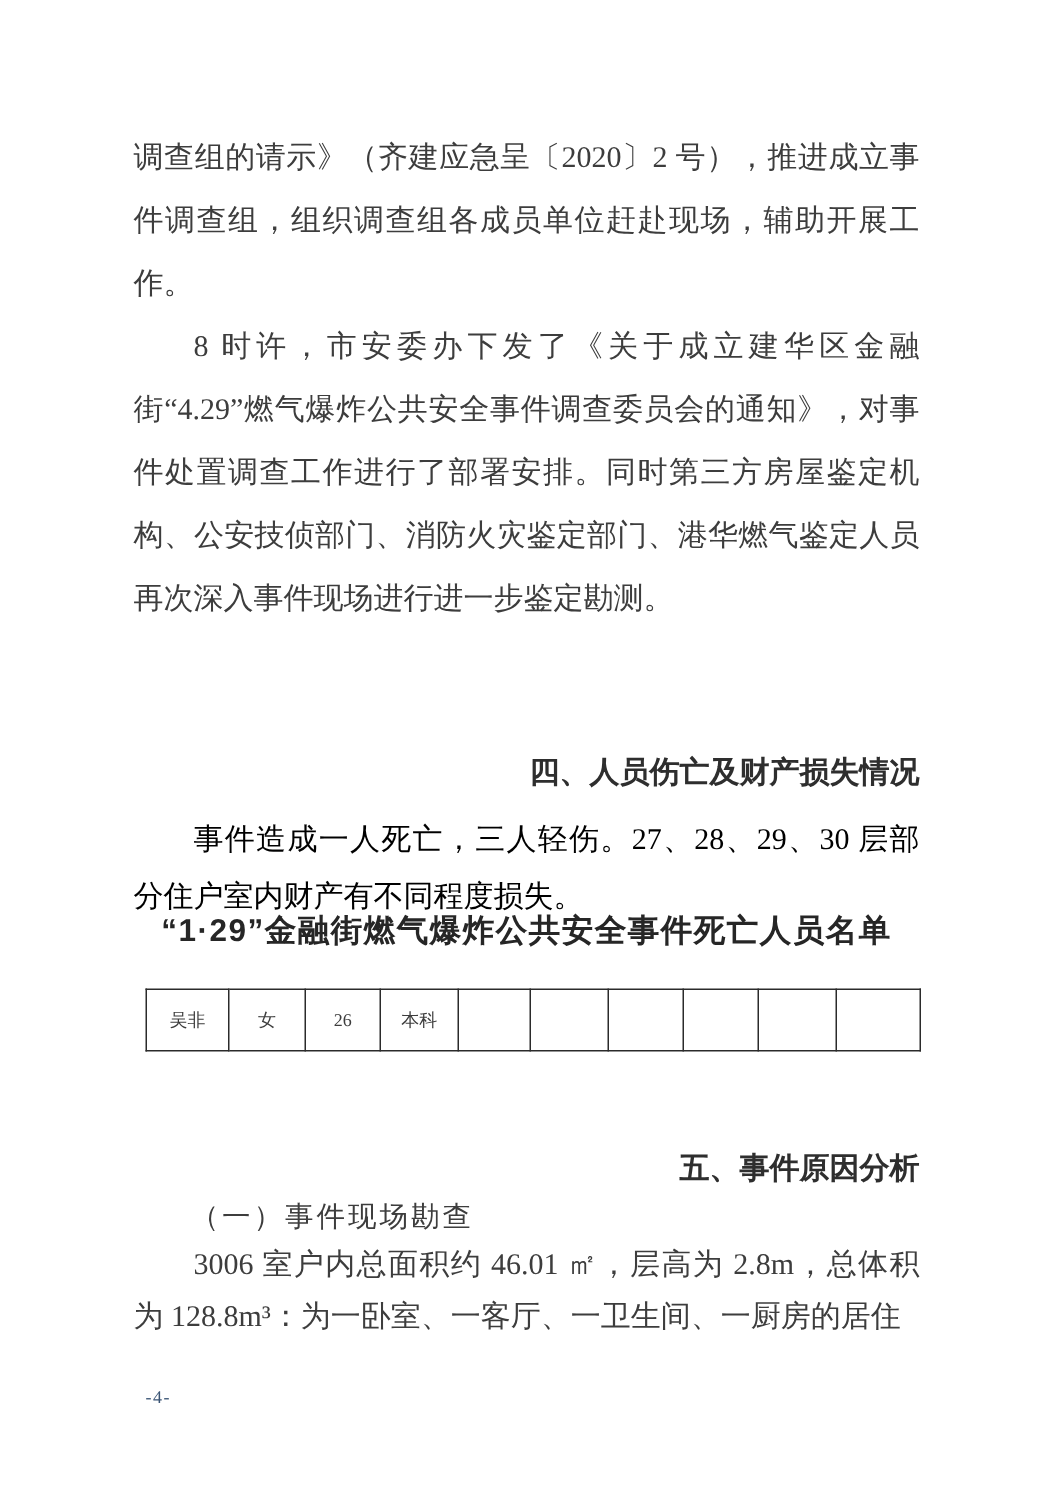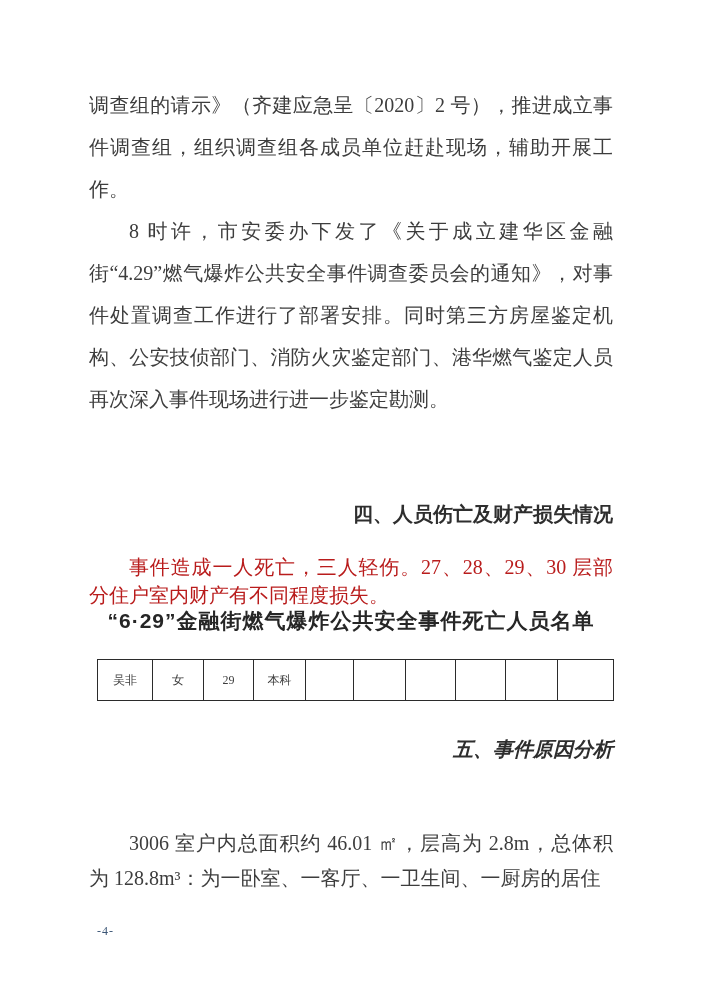--- a/index.html
+++ b/index.html
@@ -27,26 +27,26 @@
   .bodytext p.indent { text-indent: 2em; }
 
   .h-section {
     left: 89px; width: 524px;
     font-family: "Liberation Sans", "DejaVu Sans", sans-serif;
     font-weight: bold; font-size: 20px; color: #2e2e2e;
     padding-left: 2em;
     text-align: right;
   }
   .h4 { top: 501px; }
-  .h5 { top: 736px; font-style: italic; }
+  .h5 { top: 765px; }
 
   .para-casualties {
-    left: 89px; top: 553px; width: 524px;
-    font-size: 20px; line-height: 28px;
-    text-align: justify; text-indent: 2em; color: #b91c1c;
+    left: 89px; top: 541px; width: 524px;
+    font-size: 20px; line-height: 38px;
+    text-align: justify; text-indent: 2em; color: #000000;
   }
 
   .table-title {
     left: 89px; top: 608px; width: 524px;
     text-align: center;
     font-family: "Liberation Sans", "DejaVu Sans", sans-serif;
     font-weight: bold; font-size: 21px; line-height: 26px;
     color: #262626;
     letter-spacing: 1px;
   }
@@ -92,51 +92,52 @@
 
   <div class="block bodytext">
     <p>调查组的请示》（齐建应急呈〔2020〕2 号），推进成立事件调查组，组织调查组各成员单位赶赴现场，辅助开展工作。</p>
     <p class="indent">8 时许，市安委办下发了《关于成立建华区金融街“4.29”燃气爆炸公共安全事件调查委员会的通知》，对事件处置调查工作进行了部署安排。同时第三方房屋鉴定机构、公安技侦部门、消防火灾鉴定部门、港华燃气鉴定人员再次深入事件现场进行进一步鉴定勘测。</p>
   </div>
 
   <div class="block h-section h4">四、人员伤亡及财产损失情况</div>
 
   <div class="block para-casualties">事件造成一人死亡，三人轻伤。27、28、29、30 层部分住户室内财产有不同程度损失。</div>
 
-  <div class="block table-title">“6·29”金融街燃气爆炸公共安全事件死亡人员名单</div>
+  <div class="block table-title">“1·29”金融街燃气爆炸公共安全事件死亡人员名单</div>
 
   <table class="victims">
     <colgroup>
       <col style="width:55px">
         <col style="width:51px">
         <col style="width:50px">
         <col style="width:52px">
       <col style="width:48px">
         <col style="width:52px">
         <col style="width:50px">
         <col style="width:50px">
       <col style="width:52px">
         <col style="width:56px">
     </colgroup>
     <tbody>
     <tr class="data">
       <td>吴非</td>
       <td>女</td>
-      <td>29</td>
+      <td>26</td>
       <td>本科</td>
       <td></td>
       <td></td>
       <td></td>
       <td></td>
       <td></td>
       <td></td>
     </tr>
   </tbody>
     </table>
 
   <div class="block h-section h5">五、事件原因分析</div>
 
+  <div class="block subheading">（一）事件现场勘查</div>
 
   <div class="block para-room">3006 室户内总面积约 46.01 ㎡，层高为 2.8m，总体积为 128.8m³：为一卧室、一客厅、一卫生间、一厨房的居住</div>
 
   <div class="block page-number">-4-</div>
 
 </div>
 
 </body></html>

